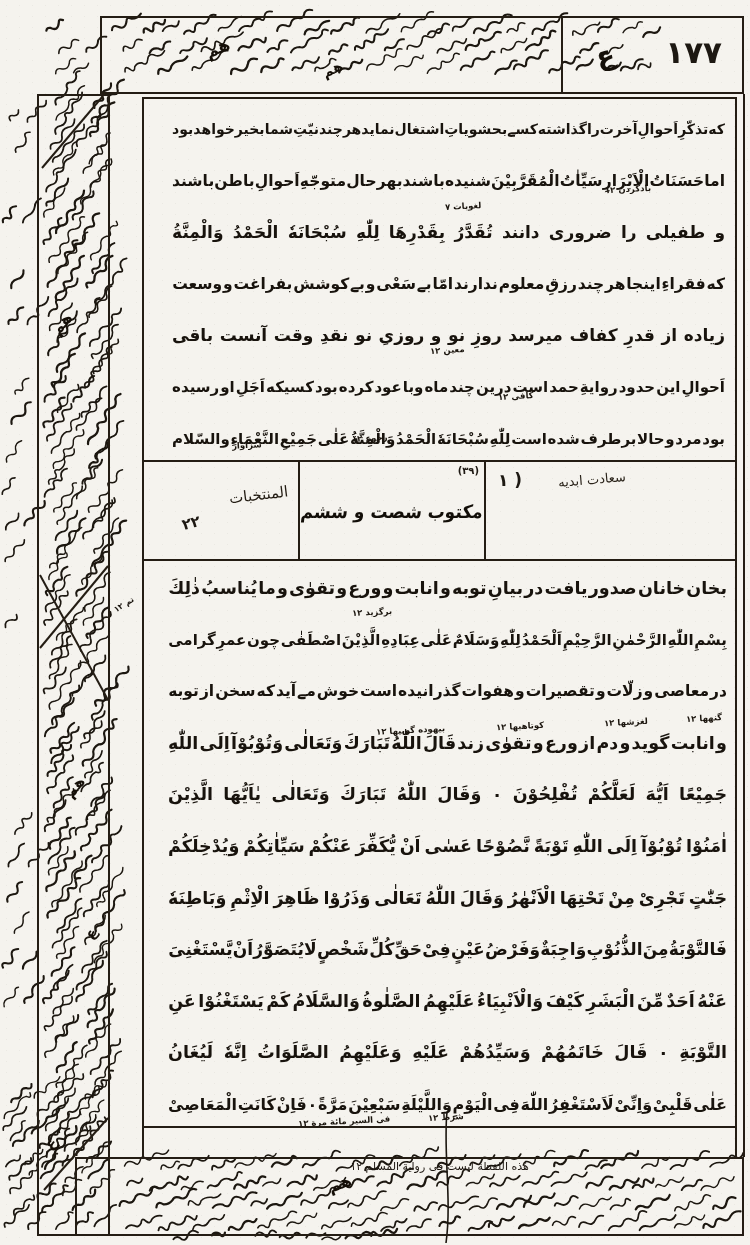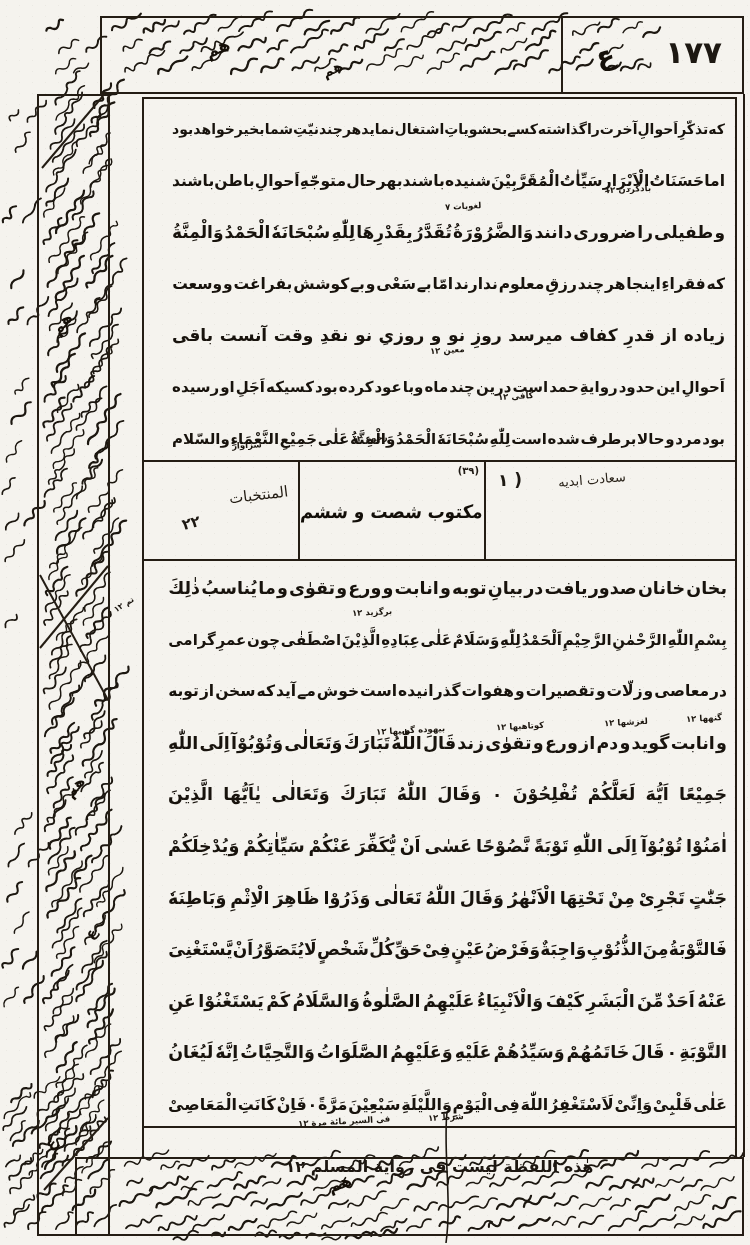--- a/index.html
+++ b/index.html
@@ -36,21 +36,21 @@
     white-space:nowrap;color:#120e08;
   }
   .maktub-sup{position:absolute;right:5px;top:3px;font-size:10px;font-weight:700;}
   .muntakhabat{position:absolute;right:10px;top:24px;font-size:15px;font-weight:500;transform:rotate(-7deg);color:#241d14;}
   .left-mark{position:absolute;right:98px;top:52px;font-size:15px;font-weight:600;transform:rotate(-14deg);}
   .right-note{position:absolute;left:72px;top:10px;font-size:13px;font-weight:500;transform:rotate(-5deg);color:#2a231a;white-space:nowrap;}
   .right-note-mark{position:absolute;left:12px;top:8px;font-size:17px;font-weight:600;}
   .footnote-row{position:absolute;left:142px;top:1128px;width:595px;height:31px;
     border-left:2px solid #241d14;border-right:2px solid #241d14;border-bottom:2px solid #241d14;
     display:flex;align-items:center;justify-content:center;z-index:4;}
-  .footnote-text{font-size:16px;font-weight:700;direction:rtl;color:#1c1610;margin-top:48px;}
+  .footnote-text{font-size:11px;font-weight:400;direction:rtl;color:#1c1610;margin-top:48px;}
   .page-num{position:absolute;right:20px;top:16px;font-size:31px;font-weight:700;z-index:4;letter-spacing:2px;}
   .num-cell{position:absolute;right:0;top:0;width:181px;height:100%;border-left:2px solid #241d14;}
   .gl{position:absolute;direction:rtl;font-size:8.5px;font-weight:600;white-space:nowrap;z-index:5;color:#1b150e;transform:rotate(-3deg);}
   .mk{position:absolute;z-index:5;font-weight:700;color:#150f08;line-height:1;}
   .tam{position:absolute;left:113px;top:600px;font-size:8px;font-weight:600;transform:rotate(-32deg);z-index:5;}
 </style>
 </head>
 <body>
 
 <svg id="scribbles" width="750" height="1245" viewBox="0 0 750 1245">
@@ -474,21 +474,20 @@
       <span>اَحوالِ</span>
       <span>باطن</span>
       <span>باشند</span>
     </div>
   <div class="line jl" style="font-size: 17px;">
       <span>و</span>
       <span>طفیلی</span>
       <span>را</span>
       <span>ضروری</span>
       <span>دانند</span>
-      <span>وَالضَّرُوْرَةُ</span>
       <span>تُقَدَّرُ</span>
       <span>بِقَدْرِهَا</span>
       <span>لِلّٰهِ</span>
       <span>سُبْحَانَهٗ</span>
       <span>الْحَمْدُ</span>
       <span>وَالْمِنَّةُ</span>
     </div>
   <div class="line jl" style="font-size: 15.5px;">
       <span>که</span>
       <span>فقراءِ</span>
@@ -724,21 +723,20 @@
     </div>
   <div class="line jl">
       <span>التَّوْبَةِ</span>
       <span>۰</span>
       <span>قَالَ</span>
       <span>خَاتَمُهُمْ</span>
       <span>وَسَیِّدُهُمْ</span>
       <span>عَلَیْهِ</span>
       <span>وَعَلَیْهِمُ</span>
       <span>الصَّلَوَاتُ</span>
-      <span>وَالتَّحِیَّاتُ</span>
       <span>اِنَّهٗ</span>
       <span>لَیُغَانُ</span>
     </div>
   <div class="line jl" style="font-size: 16px;">
       <span>عَلٰی</span>
       <span>قَلْبِیْ</span>
       <span>وَاِنِّیْ</span>
       <span>لَاَسْتَغْفِرُ</span>
       <span>اللّٰهَ</span>
       <span>فِی</span>

